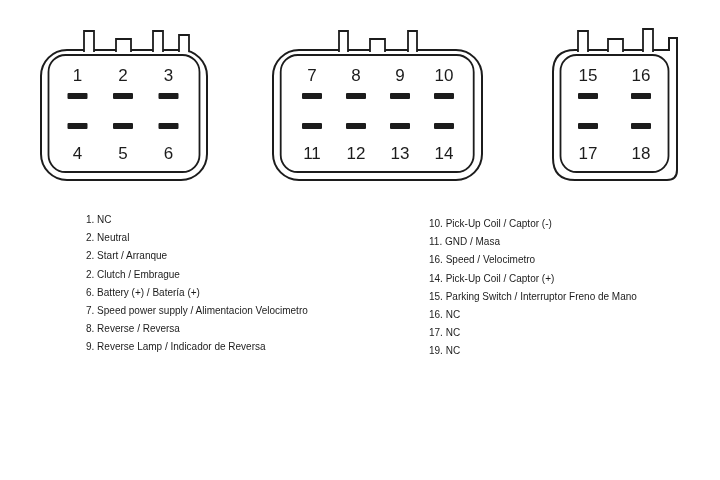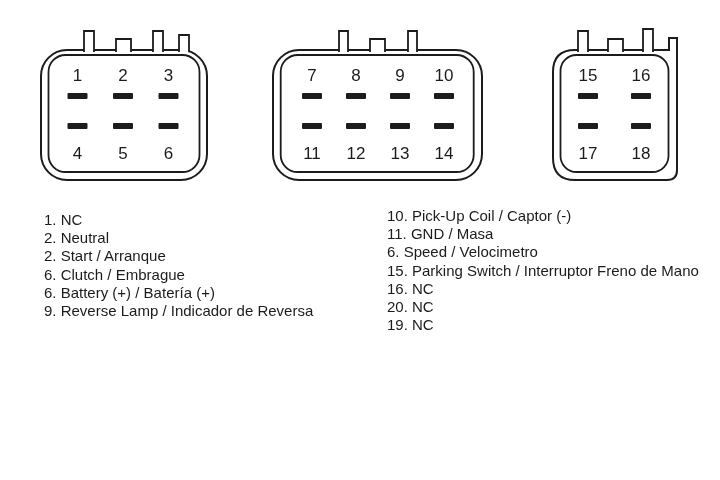--- a/index.html
+++ b/index.html
@@ -33,27 +33,28 @@
   }
   g.pins text {
     font-family: "Liberation Sans", sans-serif;
     font-size: 17px;
     text-anchor: middle;
     fill: var(--ink, #1c1c1c);
   }
   g.pins rect { fill: var(--ink, #111111); }
   .legend-col {
     position: absolute;
-    font-size: 15px;
+    font-size: 10px;
     line-height: 18.2px;
     color: var(--ink, #1c1c1c);
     white-space: nowrap;
+    margin-left: 42px;
   }
   #legend-left  { left: 44px;  top: 211px; }
-  #legend-right { left: 387px; top: 207px; }
+  #legend-right { left: 387px; top: 215px; }
 </style>
 </head>
 <body>
 
 <div class="page">
 
   <svg class="conn" style="left:39px; top:28px;" width="170" height="156" viewBox="0 0 170 156">
     <rect class="outer" x="2" y="22" width="166" height="130" rx="26"></rect>
     <path class="tab" d="M45,24 L45,3 L55,3 L55,24"></path>
     <path class="tab" d="M77,24 L77,11 L92,11 L92,24"></path>
@@ -117,27 +118,30 @@
         <rect x="80" y="65" width="20" height="6" rx="1"></rect>
         <rect x="80" y="95" width="20" height="6" rx="1"></rect>
         <text x="90" y="131">18</text>
       </g>
   </svg>
 
   <div class="legend-col" id="legend-left">
       <div class="legend-line">1. NC</div>
       <div class="legend-line">2. Neutral</div>
       <div class="legend-line">2. Start / Arranque</div>
-      <div class="legend-line">6. Clutch / Embrague</div>
+      <div class="legend-line">2. Clutch / Embrague</div>
       <div class="legend-line">6. Battery (+) / Batería (+)</div>
+      <div class="legend-line">7. Speed power supply / Alimentacion Velocimetro</div>
+      <div class="legend-line">8. Reverse / Reversa</div>
       <div class="legend-line">9. Reverse Lamp / Indicador de Reversa</div>
     </div>
   <div class="legend-col" id="legend-right">
       <div class="legend-line">10. Pick-Up Coil / Captor (-)</div>
       <div class="legend-line">11. GND / Masa</div>
-      <div class="legend-line">6. Speed / Velocimetro</div>
+      <div class="legend-line">16. Speed / Velocimetro</div>
+      <div class="legend-line">14. Pick-Up Coil / Captor (+)</div>
       <div class="legend-line">15. Parking Switch / Interruptor Freno de Mano</div>
       <div class="legend-line">16. NC</div>
-      <div class="legend-line">20. NC</div>
+      <div class="legend-line">17. NC</div>
       <div class="legend-line">19. NC</div>
     </div>
 
 </div>
 
 </body></html>

